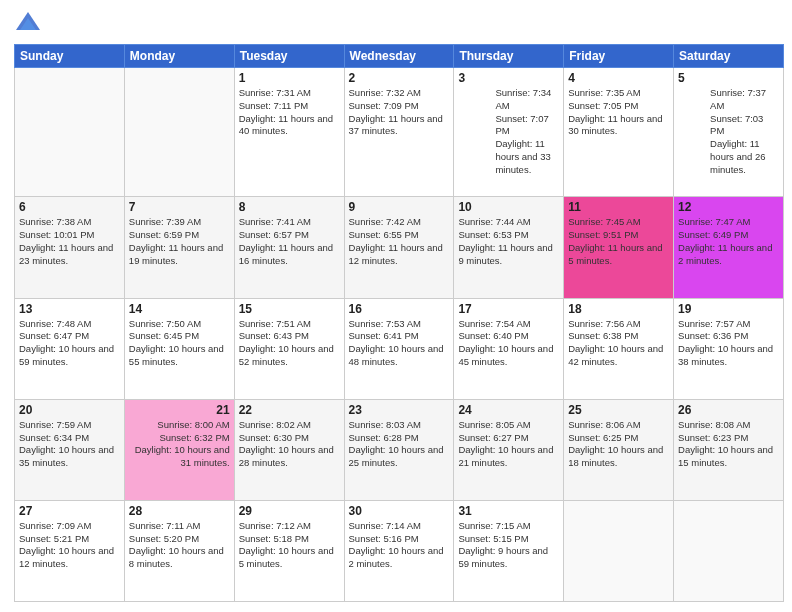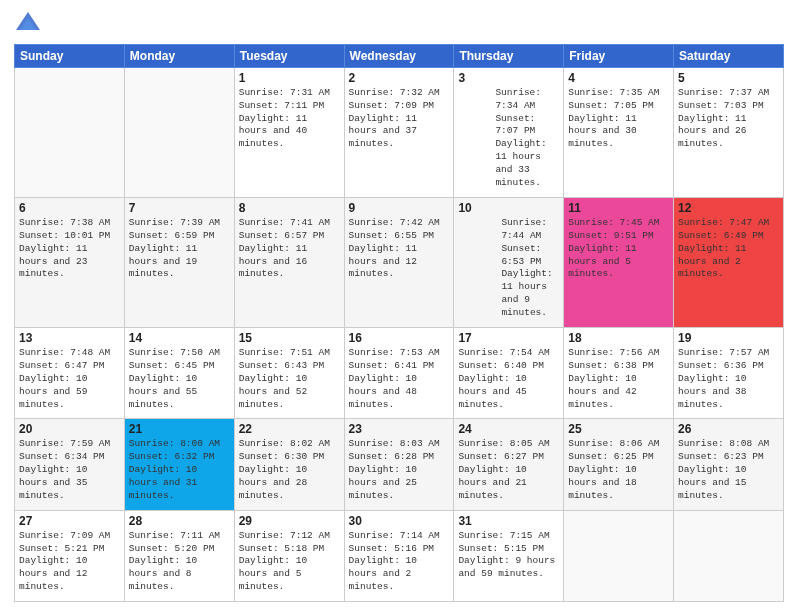--- a/index.html
+++ b/index.html
@@ -90,21 +90,20 @@
       font-size: 12px;
       font-weight: bold;
       color: #222;
       display: block;
       margin-bottom: 2px;
     }
     .day-info {
       font-size: 9.5px;
       color: #333;
       line-height: 1.35;
-      font-family: Liberation Mono, monospace;
     }
     .empty-cell {
       background: #f9f9f9 !important;
     }
   </style>
 </head>
 <body>
 
 <div class="page">
   <div class="header">
@@ -159,21 +158,21 @@
 Daylight: 11 hours and 33 minutes.</div>
           </td>
           <td>
             <span class="day-num">4</span>
             <div class="day-info" style="white-space: pre-line;">Sunrise: 7:35 AM
 Sunset: 7:05 PM
 Daylight: 11 hours and 30 minutes.</div>
           </td>
           <td>
             <span class="day-num">5</span>
-            <div class="day-info" style="white-space: pre-line;">Sunrise: 7:37 AM
+            <div class="day-info" style="white-space: pre-line; margin-left: 32px;">Sunrise: 7:37 AM
 Sunset: 7:03 PM
 Daylight: 11 hours and 26 minutes.</div>
           </td>
         </tr>
         <tr>
           <td style="background: rgb(245, 245, 245);">
             <span class="day-num">6</span>
             <div class="day-info" style="white-space: pre-line;">Sunrise: 7:38 AM
 Sunset: 10:01 PM
 Daylight: 11 hours and 23 minutes.</div>
@@ -191,31 +190,31 @@
 Daylight: 11 hours and 16 minutes.</div>
           </td>
           <td style="background: rgb(245, 245, 245);">
             <span class="day-num">9</span>
             <div class="day-info" style="white-space: pre-line;">Sunrise: 7:42 AM
 Sunset: 6:55 PM
 Daylight: 11 hours and 12 minutes.</div>
           </td>
           <td style="background: rgb(245, 245, 245);">
             <span class="day-num">10</span>
-            <div class="day-info" style="white-space: pre-line; margin-left: 43px;">Sunrise: 7:44 AM
+            <div class="day-info" style="white-space: pre-line;">Sunrise: 7:44 AM
 Sunset: 6:53 PM
 Daylight: 11 hours and 9 minutes.</div>
           </td>
           <td style="background: #ec4899;">
             <span class="day-num">11</span>
             <div class="day-info" style="white-space: pre-line;">Sunrise: 7:45 AM
 Sunset: 9:51 PM
 Daylight: 11 hours and 5 minutes.</div>
           </td>
-          <td style="background: #ef4444;">
+          <td style="background: #d946ef;">
             <span class="day-num">12</span>
             <div class="day-info" style="white-space: pre-line;">Sunrise: 7:47 AM
 Sunset: 6:49 PM
 Daylight: 11 hours and 2 minutes.</div>
           </td>
         </tr>
         <tr>
           <td>
             <span class="day-num">13</span>
             <div class="day-info" style="white-space: pre-line;">Sunrise: 7:48 AM
@@ -259,21 +258,21 @@
 Daylight: 10 hours and 38 minutes.</div>
           </td>
         </tr>
         <tr>
           <td style="background: rgb(245, 245, 245);">
             <span class="day-num">20</span>
             <div class="day-info" style="white-space: pre-line;">Sunrise: 7:59 AM
 Sunset: 6:34 PM
 Daylight: 10 hours and 35 minutes.</div>
           </td>
-          <td style="background: #0ea5e9;">
+          <td style="background: #f9a8d4; text-align: right;">
             <span class="day-num">21</span>
             <div class="day-info" style="white-space: pre-line;">Sunrise: 8:00 AM
 Sunset: 6:32 PM
 Daylight: 10 hours and 31 minutes.</div>
           </td>
           <td style="background: rgb(245, 245, 245);">
             <span class="day-num">22</span>
             <div class="day-info" style="white-space: pre-line;">Sunrise: 8:02 AM
 Sunset: 6:30 PM
 Daylight: 10 hours and 28 minutes.</div>

